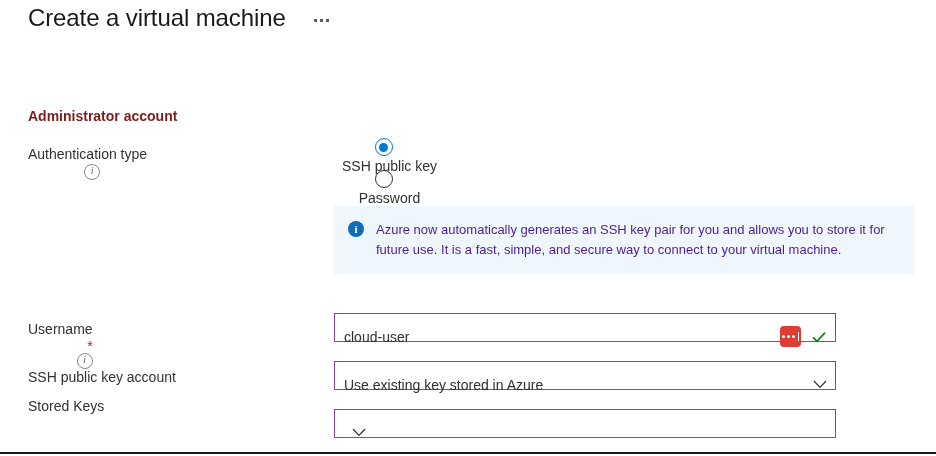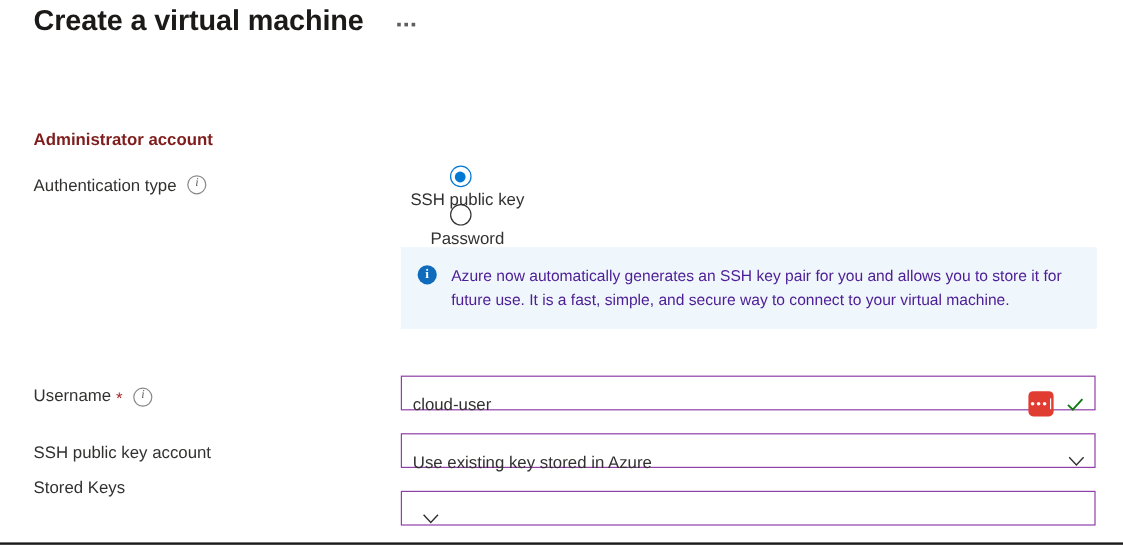--- a/index.html
+++ b/index.html
@@ -19,21 +19,21 @@
   
   .title-bar {
     position: absolute;
     left: 28px;
     top: 2px;
     display: flex;
     align-items: center;
   }
   .page-title {
     font-size: 24px;
-    font-weight: 700;
+    font-weight: 400;
     color: #1b1a19;
     letter-spacing: -0.1px;
     line-height: 32px;
     white-space: nowrap;
   }
   .ellipsis-menu {
     margin-left: 28px;
     display: flex;
     align-items: flex-start;
     gap: 3px;
@@ -61,20 +61,21 @@
   
   .field-label {
     position: absolute;
     left: 28px;
     font-size: 14px;
     color: #323130;
     line-height: 20px;
     display: flex;
     align-items: center;
     white-space: nowrap;
+    flex-direction: column;
   }
   .req-star {
     color: #a4262c;
     margin-left: 4px;
     font-size: 14px;
     line-height: 14px;
   }
   .info-icon {
     margin-left: 9px;
     width: 14px;
@@ -172,21 +173,21 @@
     margin-left: 12px;
     font-size: 13px;
     line-height: 20px;
     color: #4c1d95;
   }
 
   
   .control {
     position: absolute;
     left: 334px;
-    width: 579px;
+    width: 502px;
     height: 29px;
     box-sizing: border-box;
     border: 1.5px solid #8f3fa8;
     background: #ffffff;
     display: flex;
     align-items: center;
     padding: 18px 0 0 9px;
   }
   .control-username { top: 313px; }
   .control-keysrc   { top: 361px; }

